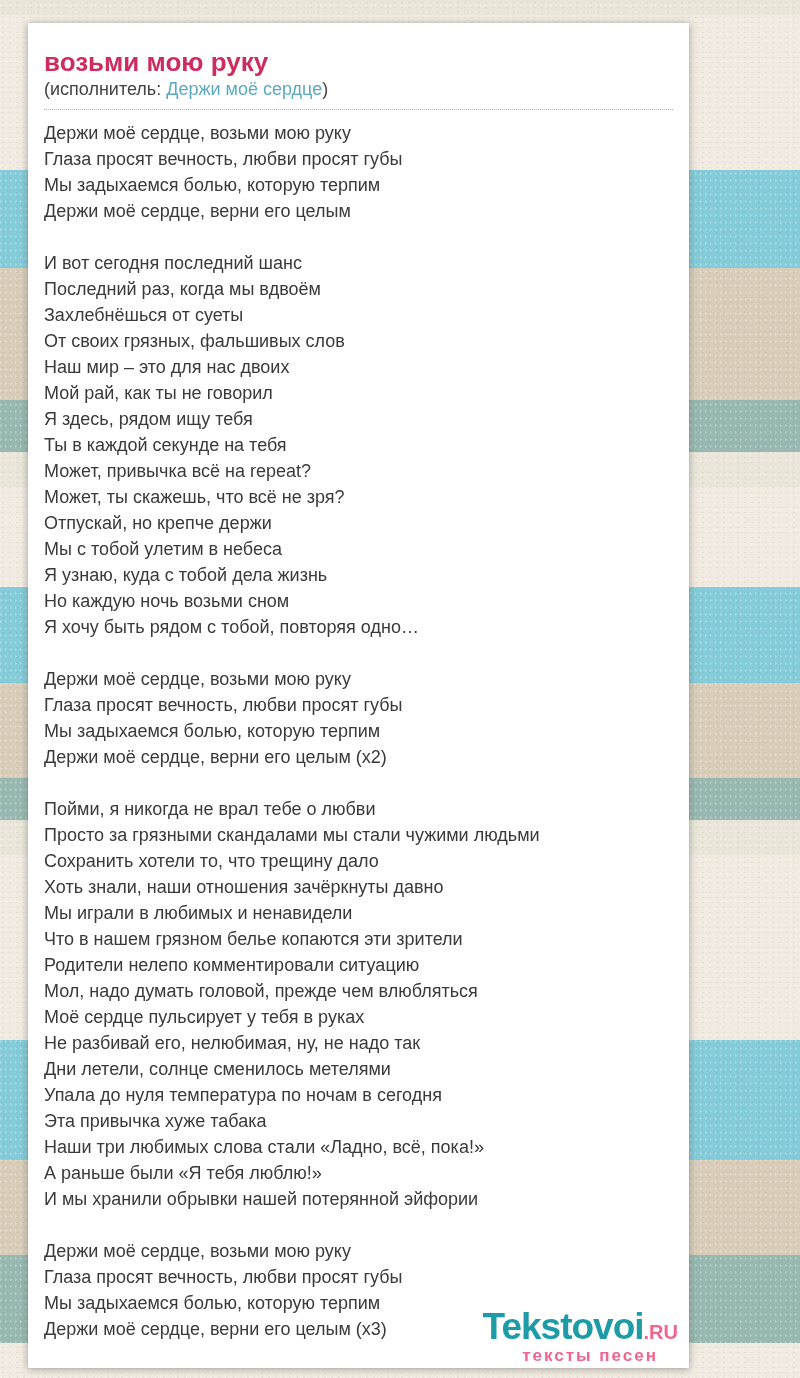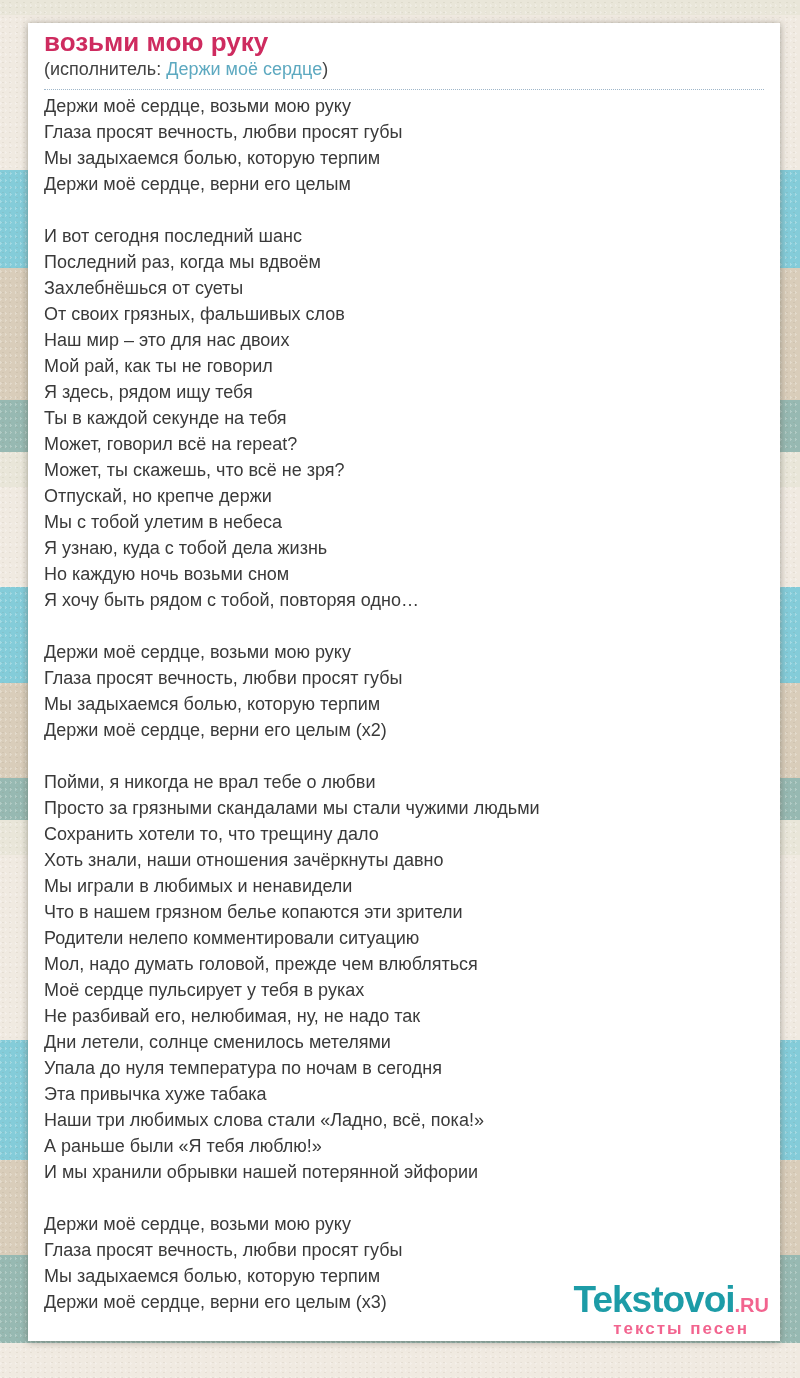--- a/index.html
+++ b/index.html
@@ -42,25 +42,25 @@
     background-image:
       radial-gradient(rgba(120,110,90,0.10) 1px, transparent 1px),
       radial-gradient(rgba(255,255,255,0.25) 1px, transparent 1px);
     background-size: 7px 5px, 5px 7px;
     background-position: 0 0, 3px 2px;
   }
   .card {
     position: absolute;
     left: 28px;
     top: 23px;
-    width: 752px;
+    width: 661px;
     box-sizing: border-box;
     background: #ffffff;
     box-shadow: 0 1px 7px rgba(80, 78, 66, 0.5);
-    padding: 4px 16px 26px 16px;
+    padding: 24px 16px 26px 16px;
   }
   h1.song-title {
     margin: 0;
     font-size: 26px;
     line-height: 30px;
     font-weight: bold;
     color: #ce2b5f;
   }
   .subtitle {
     font-size: 18px;
@@ -68,21 +68,21 @@
     color: #434343;
     border-bottom: 1px dotted #9fb6c9;
     padding-bottom: 8px;
   }
   .artist-link {
     color: #5da9c0;
     text-decoration: none;
     cursor: pointer;
   }
   .lyrics {
-    margin-top: 3px;
+    margin-top: 10px;
     font-size: 18px;
     line-height: 26px;
     color: #3a3a3a;
   }
   .stanza { margin: 0 0 26px 0; }
   .stanza:last-child { margin-bottom: 0; }
   .line { white-space: pre-wrap; }
   .logo {
     position: absolute;
     right: 11px;
@@ -133,21 +133,21 @@
       </div>
       <div class="stanza">
         <div class="line">И вот сегодня последний шанс</div>
         <div class="line">Последний раз, когда мы вдвоём</div>
         <div class="line">Захлебнёшься от суеты</div>
         <div class="line">От своих грязных, фальшивых слов</div>
         <div class="line">Наш мир – это для нас двоих</div>
         <div class="line">Мой рай, как ты не говорил</div>
         <div class="line">Я здесь, рядом ищу тебя</div>
         <div class="line">Ты в каждой секунде на тебя</div>
-        <div class="line">Может, говорил всё на repeat?</div>
+        <div class="line">Может, привычка всё на repeat?</div>
         <div class="line">Может, ты скажешь, что всё не зря?</div>
         <div class="line">Отпускай, но крепче держи</div>
         <div class="line">Мы с тобой улетим в небеса</div>
         <div class="line">Я узнаю, куда с тобой дела жизнь</div>
         <div class="line">Но каждую ночь возьми сном</div>
         <div class="line">Я хочу быть рядом с тобой, повторяя одно…</div>
       </div>
       <div class="stanza">
         <div class="line">Держи моё сердце, возьми мою руку</div>
         <div class="line">Глаза просят вечность, любви просят губы</div>

